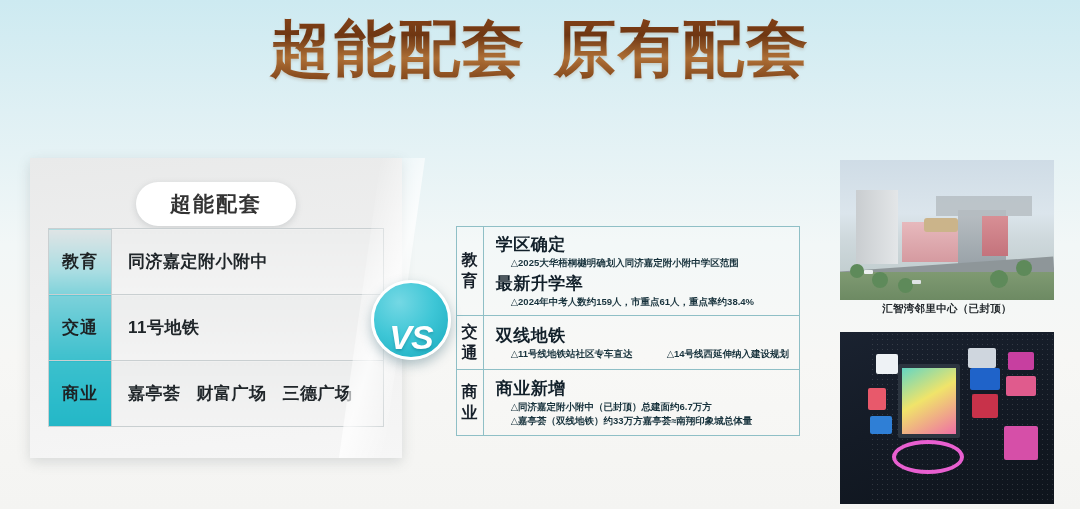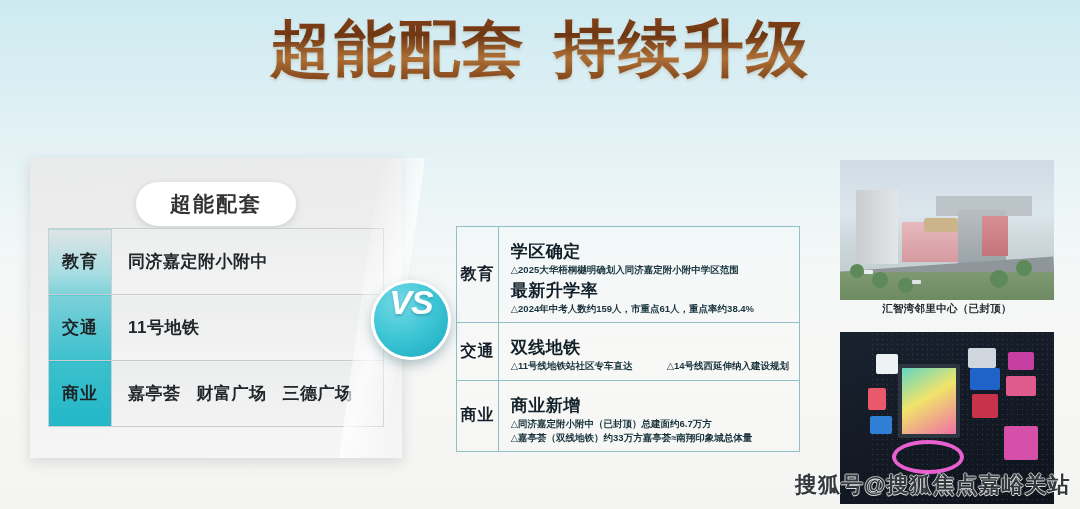--- a/index.html
+++ b/index.html
@@ -67,21 +67,21 @@
   }
   .ltable .val .sp{display:inline-block;width:16px;}
   .r1{height:66px;} .r2{height:66px;} .r3{height:66px;}
 
   
   .vs{
     position:absolute;left:371px;top:280px;width:74px;height:74px;border-radius:50%;
     background:radial-gradient(circle at 34% 26%,#74d8e4 0%,#3ec6d6 48%,#17a9bd 100%);
     border:3px solid #ffffff;
     box-shadow:0 5px 12px rgba(40,90,105,.35);
-    display:flex;align-items:flex-start;justify-content:center;
+    display:flex;align-items:flex-end;justify-content:center;
     z-index:6;
   }
   .vs span{
     color:#fff;font-size:34px;font-weight:700;font-style:italic;letter-spacing:-1px;
     text-shadow:0 2px 3px rgba(0,90,110,.3);
   }
 
   
   .right-panel{
     position:absolute;left:404px;top:152px;width:416px;height:318px;
@@ -91,23 +91,23 @@
   }
   .rtable{
     position:absolute;left:456px;top:226px;width:344px;
     border:1px solid #8fbfc6;border-collapse:collapse;z-index:4;
   }
   .rtable td{border:1px solid #8fbfc6;padding:0;vertical-align:middle;}
   .rtable .lab{
     width:56px;text-align:center;font-size:16px;font-weight:700;color:#17202a;letter-spacing:1px;
     background:rgba(255,255,255,.16);
   }
-  .rtable .val{padding:12px 10px 6px 12px;background:rgba(255,255,255,.14);}
+  .rtable .val{padding:5px 10px 6px 12px;background:rgba(255,255,255,.14);}
   .big{font-size:17px;font-weight:700;color:#12202a;letter-spacing:.5px;line-height:1.25;margin:2px 0 1px;}
-  .small{font-size:9.5px;font-weight:700;color:#17323c;letter-spacing:0;line-height:1.5;white-space:nowrap;}
+  .small{font-size:9.5px;font-weight:700;color:#17323c;letter-spacing:0;line-height:1.5;white-space:nowrap;margin-left:15px;}
   .small .sp2{display:inline-block;width:34px;}
   .er{height:86px;} .tr2{height:54px;} .cr{height:66px;}
 
   
   .photo{position:absolute;overflow:hidden;background:#b9c6cc;}
   .p1{left:840px;top:160px;width:214px;height:140px;}
   .p2{left:840px;top:332px;width:214px;height:172px;}
   .cap{
     position:absolute;left:840px;width:214px;text-align:center;
     font-size:10.5px;font-weight:700;color:#20262a;letter-spacing:.3px;white-space:nowrap;
@@ -136,21 +136,21 @@
     text-shadow:0 1px 0 rgba(255,255,255,.85),0 -1px 0 rgba(255,255,255,.6),1px 0 0 rgba(255,255,255,.6),-1px 0 0 rgba(255,255,255,.6);
     z-index:9;
   }
 </style>
 </head>
 <body>
 
 <div id="stage">
 
   <div class="title">
-    <span>超能配套</span><span class="gap"></span><span>持续升级</span>
+    <span>超能配套</span><span class="gap"></span><span>原有配套</span>
   </div>
 
   <div class="left-panel">
     <div class="pill">超能配套</div>
     <table class="ltable">
       <tbody>
           <tr class="r1">
         <td class="lab">教育</td>
         <td class="val">同济嘉定附小附中</td>
       </tr>
@@ -231,15 +231,14 @@
     <div class="scr" style="left:30px;top:84px;width:22px;height:18px;background:#2f7fd6;"></div>
     <div class="scr" style="left:128px;top:16px;width:28px;height:20px;background:#cfd6de;"></div>
     <div class="scr" style="left:130px;top:36px;width:30px;height:22px;background:#1f63c9;"></div>
     <div class="scr" style="left:132px;top:62px;width:26px;height:24px;background:#c8324a;"></div>
     <div class="scr" style="left:168px;top:20px;width:26px;height:18px;background:#c73fa0;"></div>
     <div class="scr" style="left:166px;top:44px;width:30px;height:20px;background:#e05b8d;"></div>
     <div class="scr" style="left:164px;top:94px;width:34px;height:34px;background:#d64fa8;"></div>
     <div class="ring" style="left:52px;top:108px;"></div>
   </div>
 
-  <div class="wm">搜狐号@搜狐焦点嘉峪关站</div>
 
 </div>
 
 </body></html>

